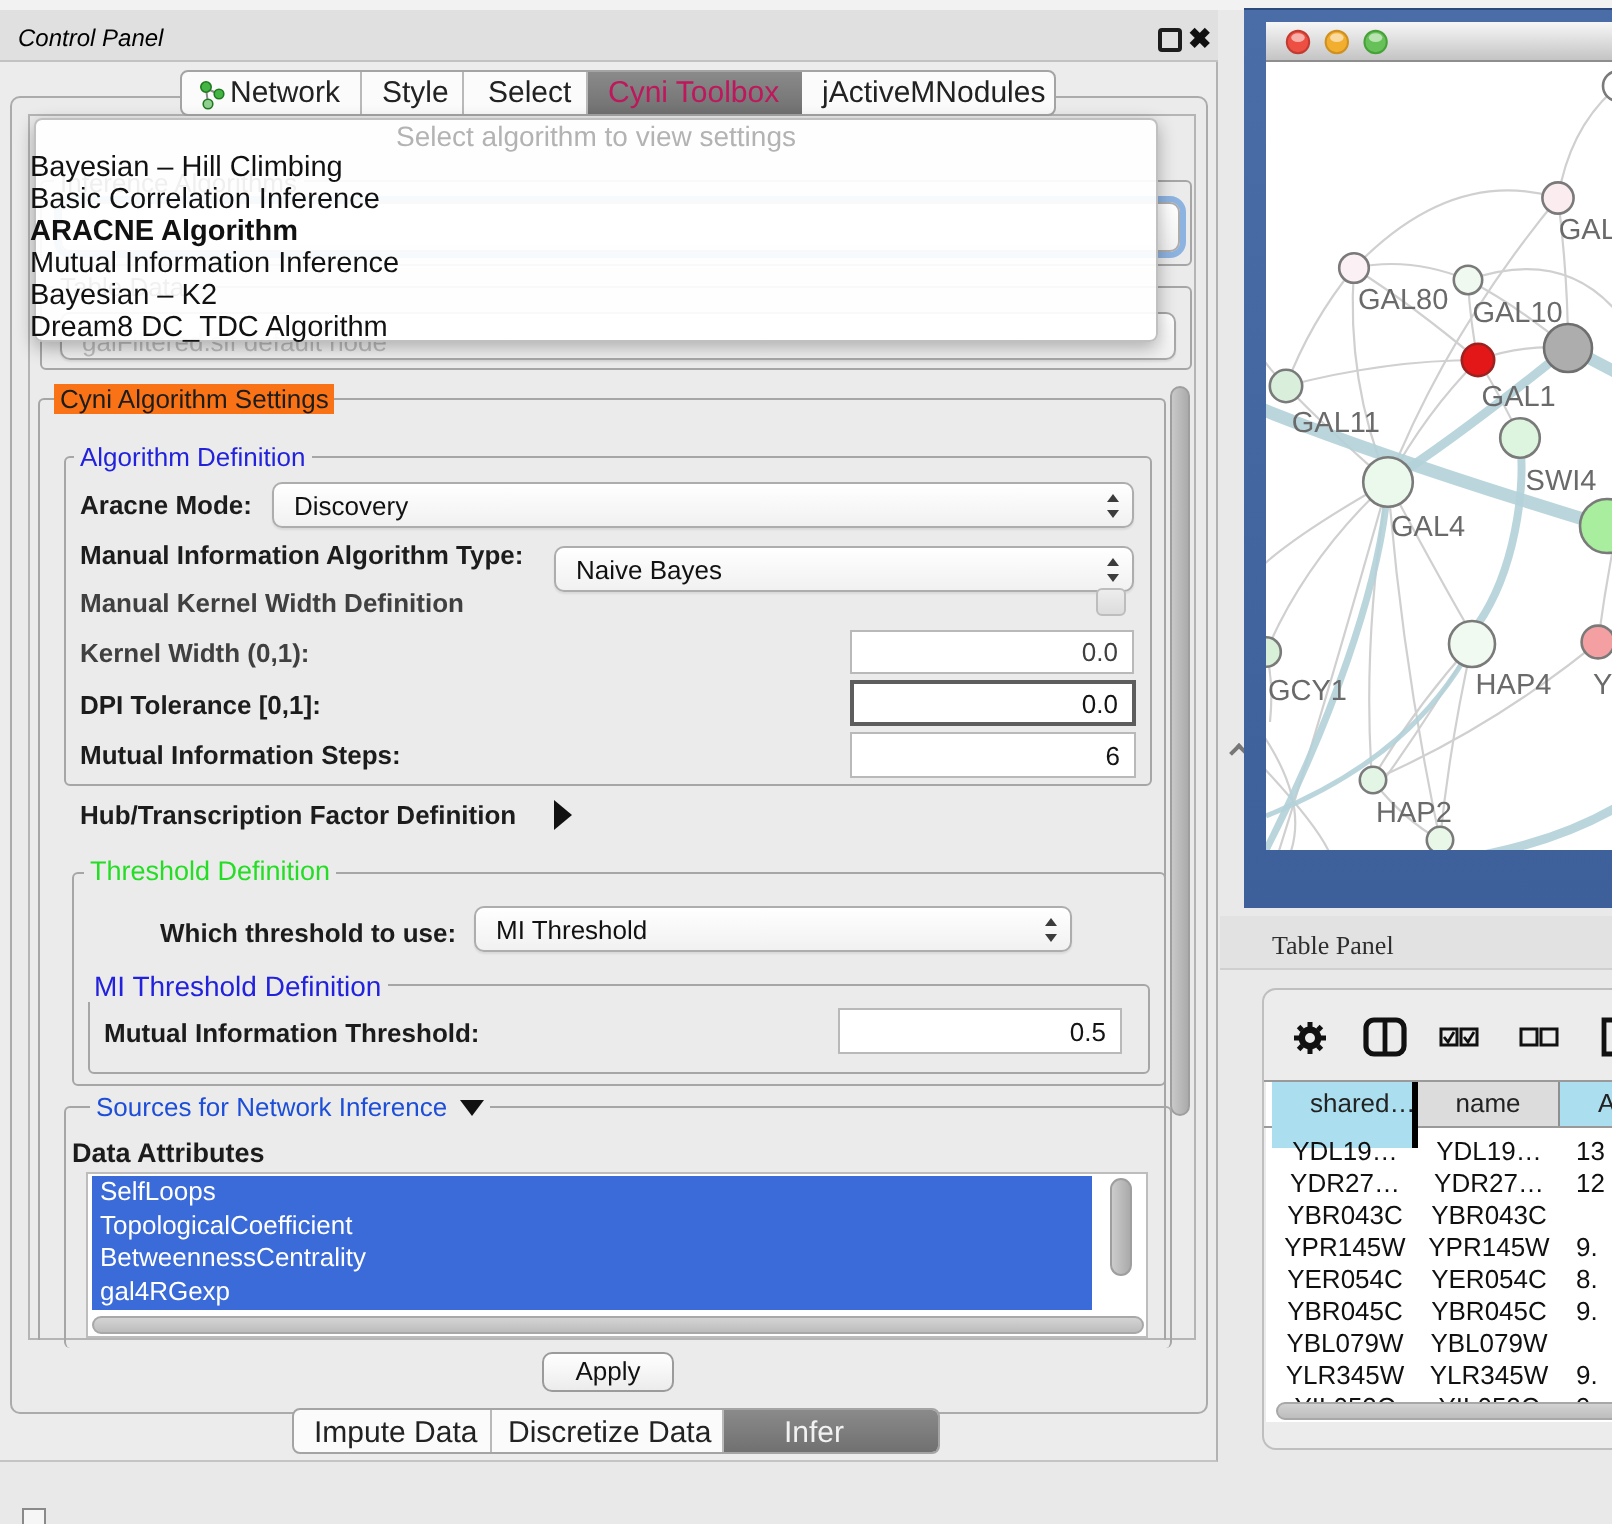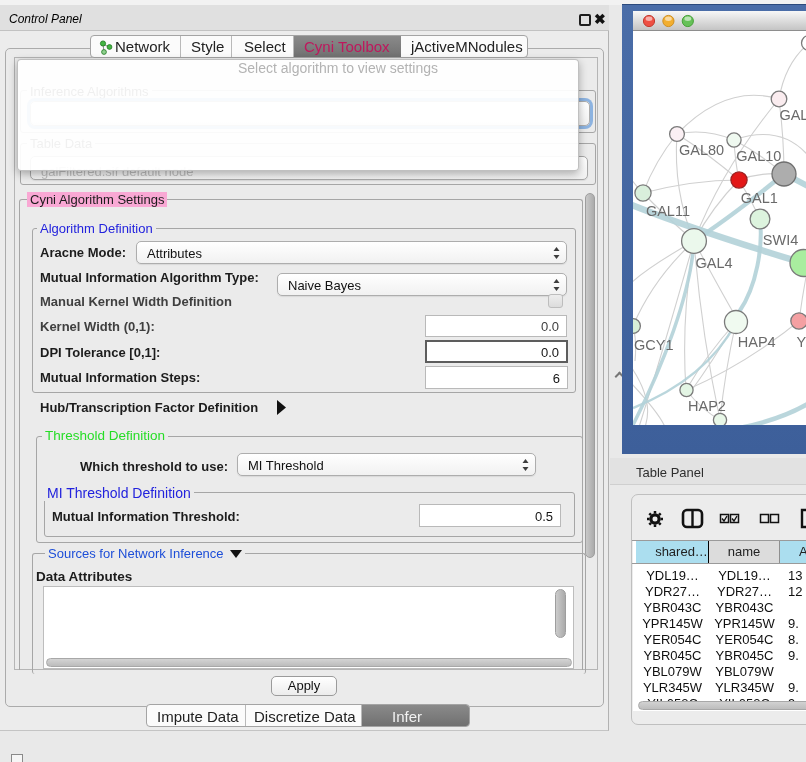--- a/index.html
+++ b/index.html
@@ -57,35 +57,35 @@
   <div class="gbox" style="left:20px;top:143px;width:574px;height:40px;"></div>
   <div class="combo" style="left:30px;top:156px;width:556px;height:22px;border:1.5px solid #a8a8a8;">
       <span class="ctext" style="color:#bfbfbf;top:63%;">galFiltered.sif default node</span>
     </div>
   <div class="gtitle" style="left:27px;top:136px;color:#333;background:#ebebeb;">Table Data</div>
 </div>
 
 <div class="abs" style="left:585px;top:193px;width:10px;height:365px;background:linear-gradient(90deg,#c9c9c9,#ababab);border:1px solid #9e9e9e;border-radius:6px;box-sizing:border-box;"></div>
 
 <div class="gbox" style="left:19px;top:199px;width:562px;height:470px;border-bottom:none;border-radius:3px 3px 0 0;"></div>
-<div class="gtitle" style="left:27px;top:192px;color:#1c1c1c;background:#f9a8d4;">Cyni Algorithm Settings</div>
+<div class="gtitle" style="left:27px;top:192px;color:#1c1c1c;background:#f97316;">Cyni Algorithm Settings</div>
 
 <div class="gbox" style="left:32px;top:228px;width:542px;height:163px;"></div>
 <div class="gtitle" style="left:37px;top:221px;color:#2222dd;background:#ebebeb;">Algorithm Definition</div>
 
 <div class="lbl abs" style="left:40px;top:245px;">Aracne Mode:</div>
 <div class="combo" style="left:136px;top:241px;width:429px;height:21px;">
-  <span class="ctext">Attributes</span>
+  <span class="ctext">Discovery</span>
   <svg class="carr" viewBox="0 0 7 12">
       <path d="M3.5 0 L6.5 4 L0.5 4 Z" fill="#3c3c3c"></path>
       <path d="M3.5 12 L6.5 8 L0.5 8 Z" fill="#3c3c3c"></path>
     </svg>
 </div>
 
-<div class="lbl abs" style="left:40px;top:270px;">Mutual Information Algorithm Type:</div>
+<div class="lbl abs" style="left:40px;top:270px;">Manual Information Algorithm Type:</div>
 <div class="combo" style="left:277px;top:273px;width:288px;height:21px;">
   <span class="ctext">Naive Bayes</span>
   <svg class="carr" viewBox="0 0 7 12">
       <path d="M3.5 0 L6.5 4 L0.5 4 Z" fill="#3c3c3c"></path>
       <path d="M3.5 12 L6.5 8 L0.5 8 Z" fill="#3c3c3c"></path>
     </svg>
 </div>
 
 <div class="lbl abs dis" style="left:40px;top:294px;">Manual Kernel Width Definition</div>
 <div class="abs" style="left:548px;top:294px;width:15px;height:14px;background:linear-gradient(#ededed,#dcdcdc);border:1px solid #bdbdbd;border-radius:3px;box-sizing:border-box;"></div>
@@ -127,37 +127,39 @@
 <div class="lbl abs" style="left:52px;top:509px;">Mutual Information Threshold:</div>
 <div class="tfield" style="left:419px;top:504px;width:142px;height:23px;box-sizing:border-box;">
     <span>0.5</span>
   </div>
 
 <div class="gbox" style="left:32px;top:553px;width:552px;height:120px;border-bottom:none;"></div>
 <div class="gtitle" style="left:45px;top:546px;color:#1d4ed8;background:#ebebeb;">Sources for Network Inference <span style="display:inline-block;width:0;height:0;border-left:6.5px solid transparent;border-right:6.5px solid transparent;border-top:8px solid #111;vertical-align:middle;margin-left:3px;margin-bottom:1px;"></span></div>
 <div class="lbl abs" style="left:36px;top:569px;font-size:13.5px;">Data Attributes</div>
 
 <div class="abs" style="left:43px;top:586px;width:531px;height:83px;background:#ffffff;border:1px solid #bdbdbd;box-sizing:border-box;overflow:hidden;">
+  <div class="abs" style="left:2px;top:1px;width:500px;height:67px;background:#3b6bd8;color:#fff;font-size:13px;line-height:16.6px;padding-left:4px;box-sizing:border-box;">SelfLoops<br>TopologicalCoefficient<br>BetweennessCentrality<br>gal4RGexp</div>
   <div class="abs" style="left:511px;top:2px;width:11px;height:49px;background:linear-gradient(90deg,#cccccc,#aaaaaa);border:1px solid #9e9e9e;border-radius:6px;box-sizing:border-box;"></div>
   <div class="abs" style="left:2px;top:71px;width:526px;height:9px;background:linear-gradient(#d4d4d4,#bcbcbc);border:1px solid #a8a8a8;border-radius:5px;box-sizing:border-box;"></div>
 </div>
 
 <div class="abs" style="left:271px;top:676px;width:66px;height:20px;background:linear-gradient(#ffffff,#ececec);border:1px solid #9b9b9b;border-radius:5px;box-sizing:border-box;text-align:center;font-size:13px;color:#111;line-height:18px;">Apply</div>
 
 <div class="abs" id="bottabs" style="z-index:3;left:146px;top:704px;width:324px;height:23px;background:#fbfbfb;border:1px solid #a4a4a4;border-radius:4px;box-sizing:border-box;overflow:hidden;font-size:15px;color:#222;">
   <div class="abs" style="left:0;top:0;width:99px;height:23px;border-right:1px solid #b9b9b9;box-sizing:border-box;"></div>
   <div class="abs" style="left:99px;top:0;width:116px;height:23px;border-right:1px solid #b9b9b9;box-sizing:border-box;"></div>
   <div class="abs" style="left:215px;top:0;width:109px;height:23px;background:linear-gradient(#8a8a8a,#6e6e6e);"></div>
   <div class="abs" style="left:10px;top:3px;">Impute Data</div>
   <div class="abs" style="left:107px;top:3px;">Discretize Data</div>
   <div class="abs" style="left:225px;top:3px;color:#f2f2f2;margin-left:20px;">Infer Network</div>
 </div>
 
 <div class="abs" id="popup" style="z-index:5;left:17px;top:59px;width:562px;height:112px;background:rgba(255,255,255,0.93);border:1px solid rgba(130,130,130,0.5);border-radius:4px;box-shadow:0 3px 9px rgba(0,0,0,0.3);box-sizing:border-box;font-size:14.5px;">
-  <div class="abs" style="left:0;top:0;width:100%;text-align:center;color:#b3b3b3;font-size:14px;padding-left:40px;">Select algorithm to view settings</div>
+  <div class="abs" style="left:0;top:0;width:100%;text-align:center;color:#b3b3b3;font-size:14px;">Select algorithm to view settings</div>
+  <div class="abs" style="left:-3px;top:16px;width:100%;line-height:16px;color:#111;">Bayesian – Hill Climbing<br>Basic Correlation Inference<br><b>ARACNE Algorithm</b><br>Mutual Information Inference<br>Bayesian – K2<br>Dream8 DC_TDC Algorithm</div>
 </div>
 
 <div class="abs" style="left:11px;top:754px;width:12px;height:12px;background:#f6f6f6;border:1px solid #8a8a8a;box-sizing:border-box;"></div>
 
 <div class="abs" style="left:616px;top:373px;width:5px;height:5px;border-top:2px solid #777;border-right:2px solid #777;transform:rotate(-45deg);"></div>
 
 <div class="abs" id="netwin" style="left:622px;top:4px;width:184px;height:449px;background:linear-gradient(#4a6da8,#3d5f9a);border-top:1px solid #2c4a7c;"></div>
 <div class="abs" style="left:633px;top:11px;width:173px;height:20px;background:linear-gradient(#f7f7f7,#c4c4c4);border-bottom:1px solid #8e8e8e;box-sizing:border-box;"></div>
 <svg class="abs" style="left:640px;top:13px;" width="60" height="16" viewBox="0 0 60 16">
   <circle cx="9" cy="8" r="5.6" fill="#ee4f43" stroke="#c23b30" stroke-width="1"></circle>
@@ -239,21 +241,21 @@
     <text x="129.8" y="214">SWI4</text>
     <text x="62.5" y="237">GAL4</text>
     <text x="1" y="319">GCY1</text>
     <text x="104.8" y="316">HAP4</text>
     <text x="163.5" y="316">Y</text>
     <text x="55" y="380">HAP2</text>
   </g>
 </svg>
 
 <div class="abs" style="left:610px;top:458px;width:196px;height:27px;background:#e2e2e2;border-bottom:1px solid #cfcfcf;box-sizing:border-box;"></div>
-<div class="abs" style="left:636px;top:465px;font-size:13px;color:#2e2e2e;">Table Panel</div>
+<div class="abs" style="left:636px;top:465px;font-size:13px;color:#2e2e2e;font-family:Liberation Serif, serif;">Table Panel</div>
 
 <div class="abs" style="left:631px;top:494px;width:185px;height:231px;background:#ececec;border:1px solid #bfbfbf;border-radius:7px;box-sizing:border-box;overflow:hidden;">
   <div class="abs" style="left:1px;top:45px;width:184px;height:171px;background:#ffffff;"></div>
 
   <svg class="abs" style="left:8px;top:10px;" width="177" height="26" viewBox="0 0 177 26">
     <g fill="#111">
       <circle cx="15" cy="14" r="4.1" fill="none" stroke="#111" stroke-width="3.2"></circle>
       <g stroke="#111" stroke-width="2.5">
         <line x1="15" y1="6" x2="15" y2="8.5"></line>
           <line x1="15" y1="19.5" x2="15" y2="22"></line>
@@ -272,21 +274,21 @@
         <rect x="90.5" y="9.5" width="8" height="8"></rect>
       <path d="M82 13.5 l2 2.5 l3 -5" stroke-width="1.4"></path>
         <path d="M92 13.5 l2 2.5 l3 -5" stroke-width="1.4"></path>
       <rect x="120.5" y="9.5" width="8" height="8"></rect>
         <rect x="130.5" y="9.5" width="8" height="8"></rect>
     </g>
     <path d="M162 5 h8 l4 4 v13 h-12 z" fill="none" stroke="#111" stroke-width="2.4"></path>
   </svg>
 
   <div class="abs" style="left:0;top:45px;width:185px;height:24px;border-top:1px solid #9a9a9a;border-bottom:1px solid #9a9a9a;box-sizing:border-box;font-size:13px;color:#222;">
-    <div class="abs" style="left:4px;top:0;width:73px;height:22px;background:#abdeef;border-right:1px solid #000000;box-sizing:border-box;text-align:center;line-height:22px;padding-left:19px;">shared…</div>
+    <div class="abs" style="left:4px;top:0;width:73px;height:33px;background:#abdeef;border-right:3px solid #000000;box-sizing:border-box;text-align:center;line-height:22px;padding-left:19px;">shared…</div>
     <div class="abs" style="left:77px;top:0;width:71px;height:22px;background:#dcdcdc;border-right:1px solid #8f8f8f;box-sizing:border-box;text-align:center;line-height:22px;">name</div>
     <div class="abs" style="left:148px;top:0;width:37px;height:22px;background:#abdeef;box-sizing:border-box;overflow:hidden;line-height:22px;">
         <span style="position:absolute;left:19px;">Avera</span>
       </div>
   </div>
 
   <div class="abs" style="left:0;top:73px;width:185px;height:133px;font-size:13px;color:#101010;overflow:hidden;">
     <div class="abs" style="left:4px;width:73px;text-align:center;line-height:16px;">YDL19…<br>YDR27…<br>YBR043C<br>YPR145W<br>YER054C<br>YBR045C<br>YBL079W<br>YLR345W<br>YIL052C</div>
     <div class="abs" style="left:77px;width:71px;text-align:center;line-height:16px;">YDL19…<br>YDR27…<br>YBR043C<br>YPR145W<br>YER054C<br>YBR045C<br>YBL079W<br>YLR345W<br>YIL052C</div>
     <div class="abs" style="left:156px;width:30px;line-height:16px;">13<br>12<br>&nbsp;<br>9.<br>8.<br>9.<br>&nbsp;<br>9.<br>9.</div>

